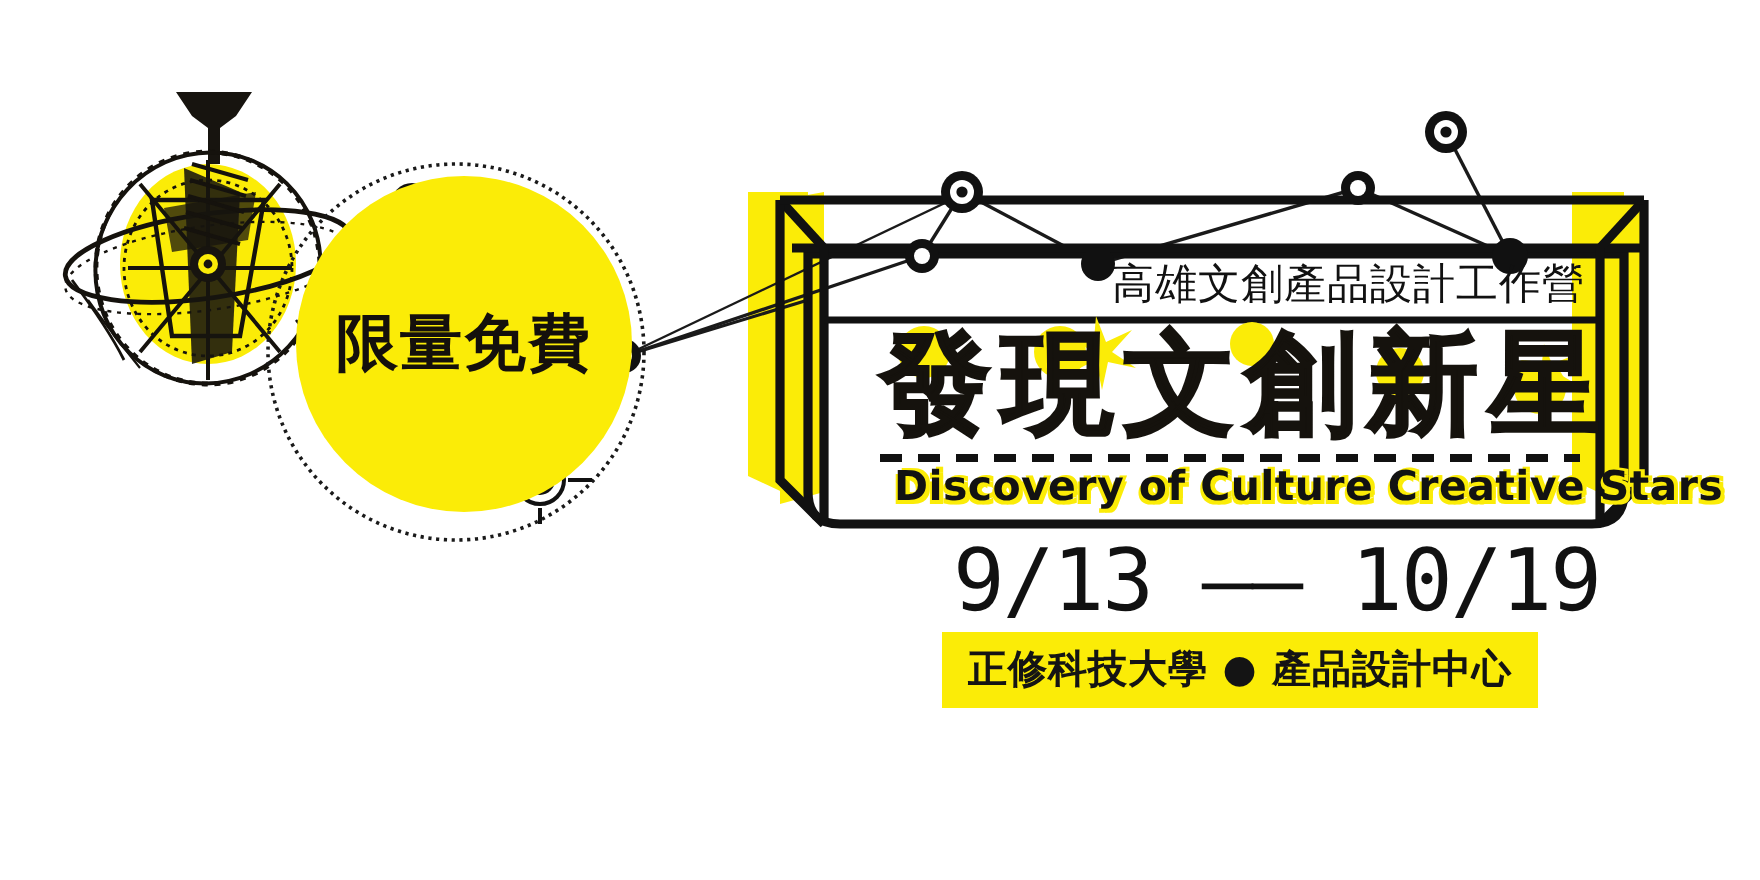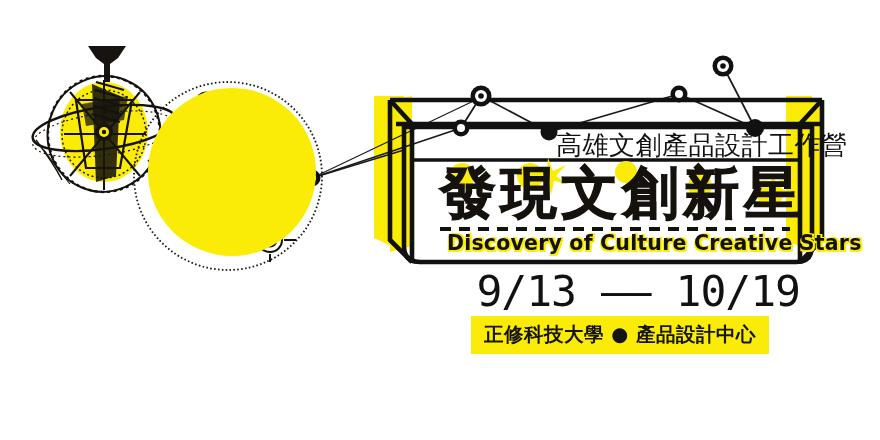--- a/index.html
+++ b/index.html
@@ -54,21 +54,21 @@
     letter-spacing: 1px;
     color: #14100c;
     white-space: nowrap;
   }
   
   #kicker {
     position: absolute;
     left: 556px;
     top: 128px;
     font-family: "DejaVu Serif", "Liberation Serif", serif;
-    font-size: 26px;
+    font-size: 21px;
     letter-spacing: 0.5px;
     color: #111111;
     white-space: nowrap;
     z-index: 8;
   }
   #main-title {
     position: absolute;
     left: 440px;
     top: 160px;
     width: 360px;
@@ -268,20 +268,21 @@
         <circle cx="270" cy="240" r="12" fill="none" stroke="#111111" stroke-width="2"></circle>
         <circle cx="270" cy="240" r="7.5" fill="#111111"></circle>
         <circle cx="270" cy="240" r="4" fill="#ffffff"></circle>
         <circle cx="270" cy="240" r="1.8" fill="#111111"></circle>
         <path d="M256,240 L244,240 M284,240 L296,240 M270,226 L270,216 M270,254 L270,262" stroke="#111111" stroke-width="2"></path>
       </g>
     </g>
   </svg>
 
   <div id="badge-circle"></div>
+  <div id="badge-label">限量免費</div>
 
   <div id="kicker">高雄文創產品設計工作營</div>
 
   <div id="main-title">
     <span class="ch">發</span>
     <span class="ch">現</span>
     <span class="ch">文</span>
     <span class="ch">創</span>
     <span class="ch">新</span>
     <span class="ch">星</span>

